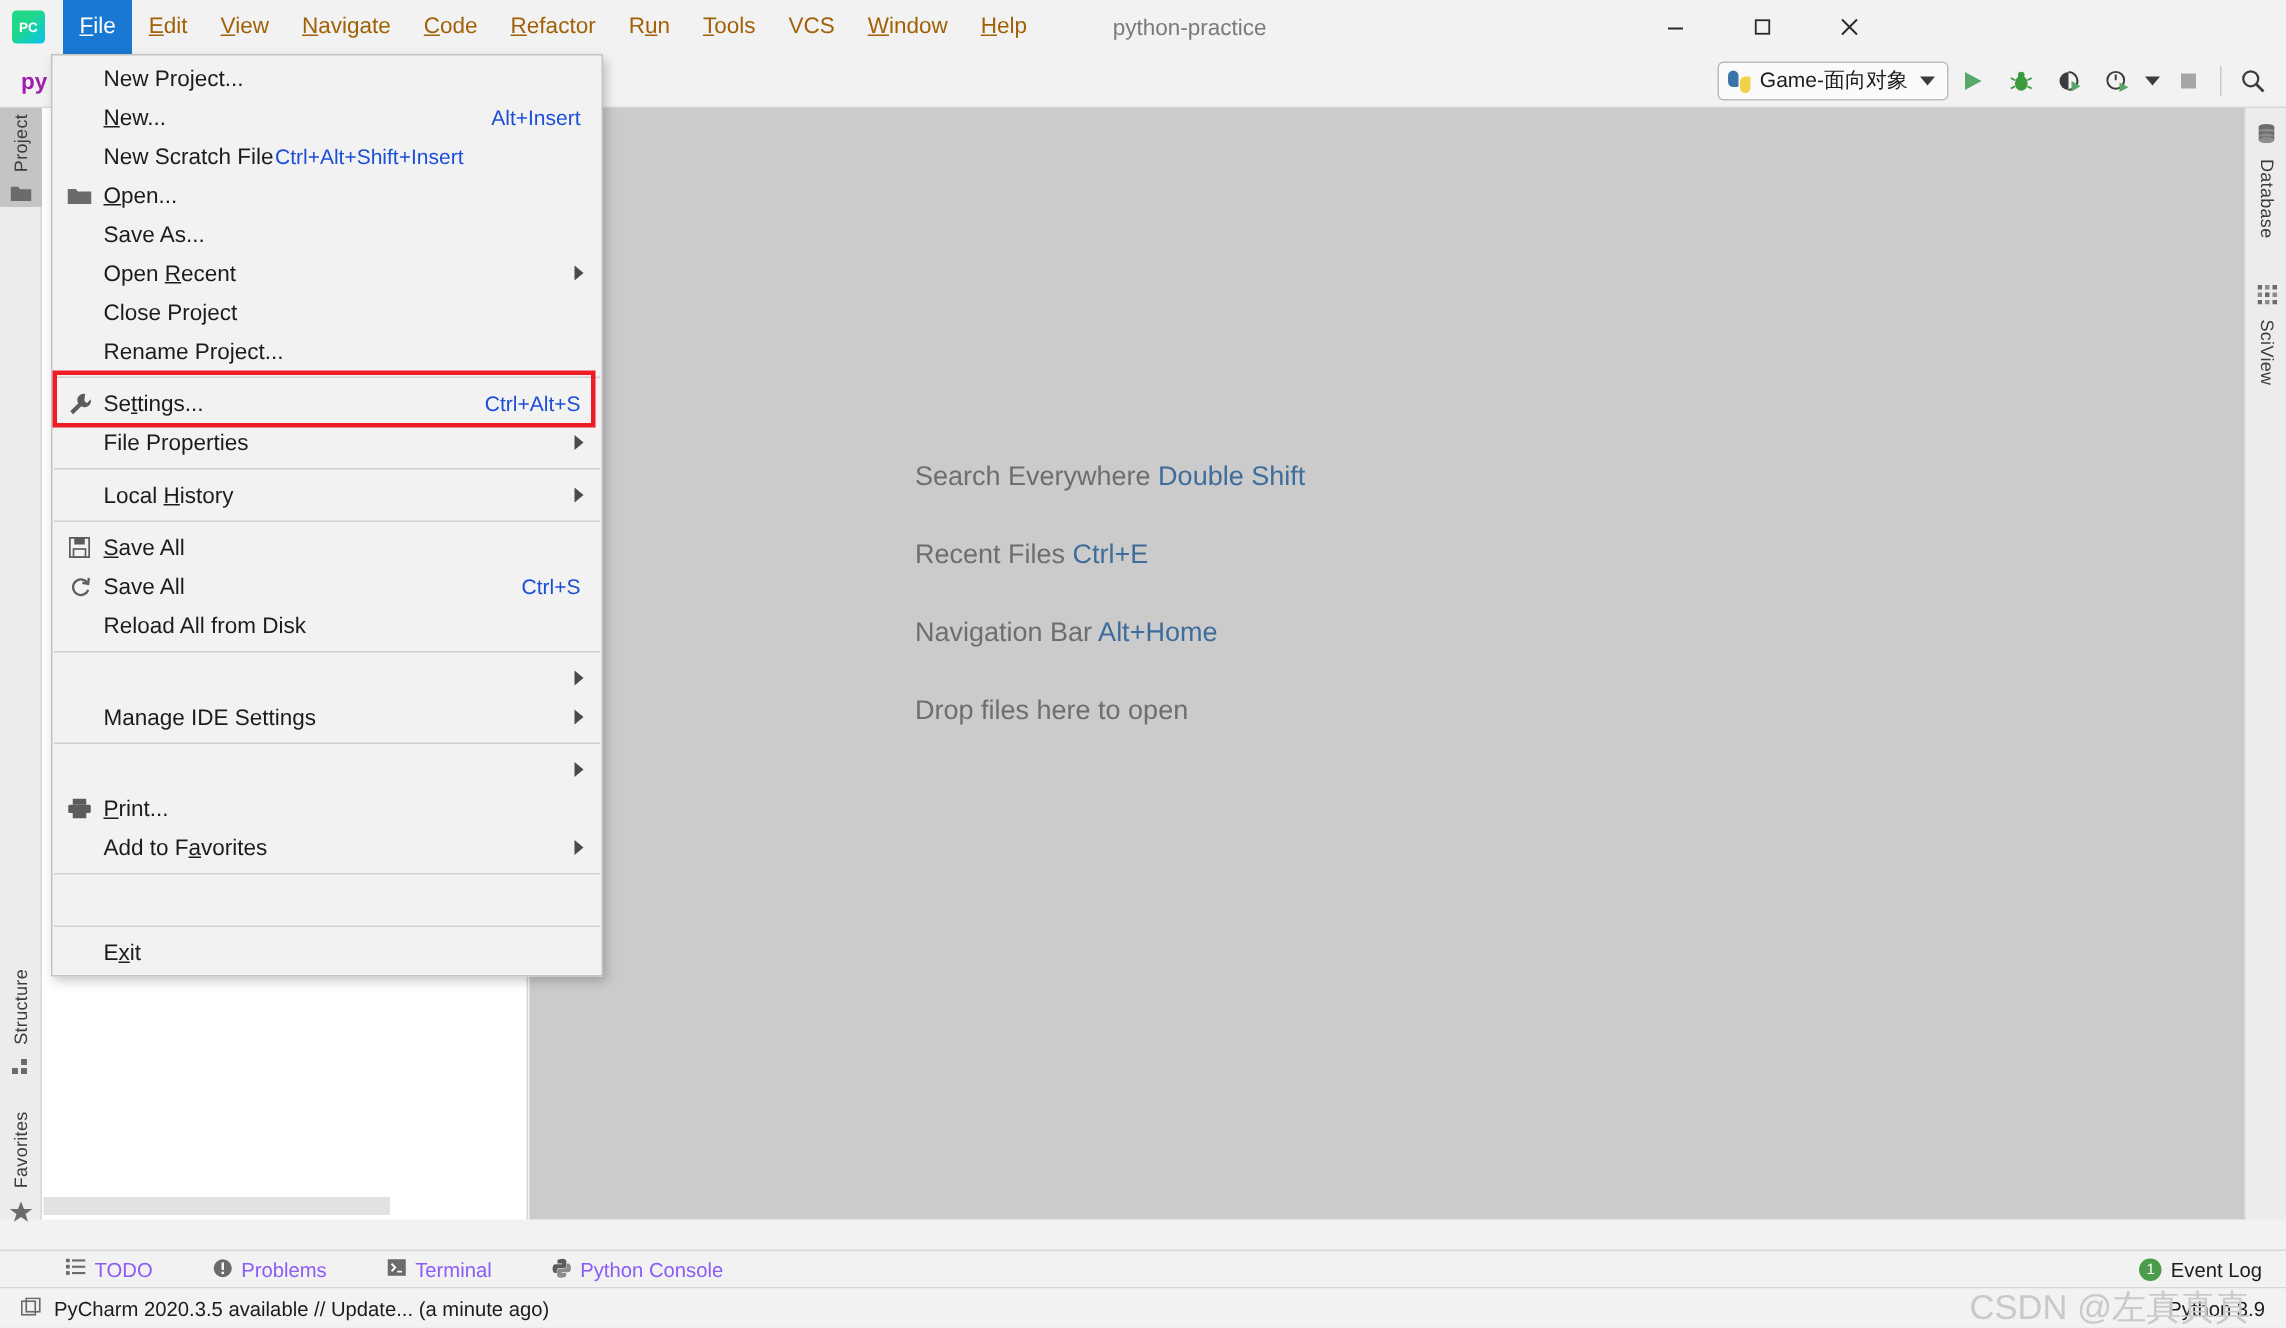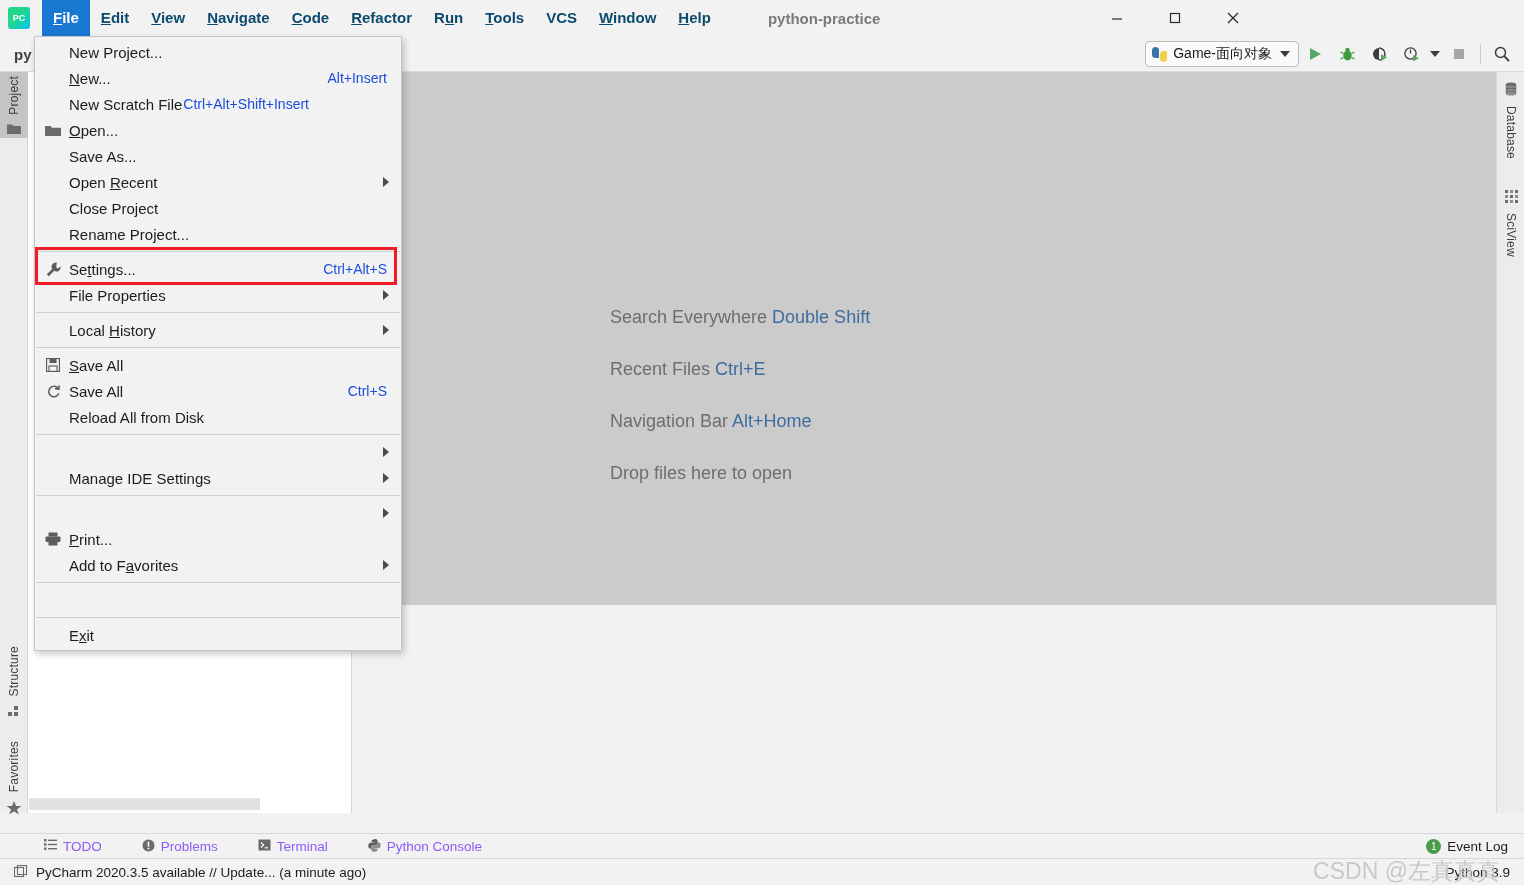--- a/index.html
+++ b/index.html
@@ -9,57 +9,57 @@
     font-family: "Liberation Sans", sans-serif;
     background: #f2f2f2;
     color: #1c1c1c;
     -webkit-font-smoothing: antialiased;
   }
   .app { position: relative; width: 1524px; height: 885px; background: #f2f2f2; }
 
   
   .titlebar {
     position: absolute; left: 0; top: 0; width: 1262px; height: 36px;
-    background: #f2f2f2; display: flex; align-items: center; font-weight: bold;
+    background: #f2f2f2; display: flex; align-items: center;
   }
   .pc-logo {
     width: 22px; height: 22px; margin-left: 8px; border-radius: 3px;
     background: linear-gradient(135deg,#21d789 0%,#21d789 40%,#07c3f2 100%);
     position: relative; flex: 0 0 auto;
   }
   .pc-logo::after {
     content: "PC"; position: absolute; left: 0; right: 0; top: 0; bottom: 0;
     color: #fff; font-size: 9px; font-weight: bold; line-height: 22px; text-align: center;
     font-family: "Liberation Sans", sans-serif;
   }
   .menubar { display: flex; align-items: center; height: 36px; margin-left: 12px; }
   .menu-item {
     height: 36px; line-height: 36px; padding: 0 11px; font-size: 15px;
-    color: #0c4a6e; cursor: default; white-space: nowrap;
+    color: #a16207; cursor: default; white-space: nowrap;
   }
   .menu-item u { text-decoration: underline; }
   .menu-item.active { background: #1978d2; color: #ffffff; }
   .win-title {
     margin-left: 46px; font-size: 15px; color: #7a7a7a; white-space: nowrap; text-align: right;
   }
   .win-ctrls { position: absolute; right: 0; top: 0; height: 36px; display: flex; }
   .win-btn {
     width: 58px; height: 36px; display: flex; align-items: center; justify-content: center;
     font-size: 16px; color: #2a2a2a;
   }
   .win-btn svg { display: block; }
 
   
   .toolbar {
     position: absolute; left: 0; top: 36px; width: 1524px; height: 36px;
     background: #f2f2f2; border-bottom: 1px solid #d9d9d9;
   }
   .proj-tab {
     position: absolute; left: 8px; top: 4px; width: 26px; height: 28px;
-    font-size: 15px; font-weight: bold; color: #404040; overflow: hidden;
+    font-size: 15px; font-weight: bold; color: #a21caf; overflow: hidden;
     white-space: nowrap; line-height: 30px; padding-left: 6px;
   }
   .tb-right { position: absolute; right: 6px; top: 3px; display: flex; align-items: center; height: 30px; }
   .run-config {
     display: flex; align-items: center; height: 26px; padding: 0 8px 0 6px;
     border: 1px solid #bdbdbd; border-radius: 4px; background: #fafafa;
     font-size: 14px; color: #1c1c1c; white-space: nowrap;
   }
   .py-ico { width: 15px; height: 15px; margin-right: 6px; position: relative; flex:0 0 auto;}
   .py-ico::before, .py-ico::after {
@@ -97,21 +97,21 @@
     position: absolute; left: 28px; top: 72px; width: 324px; height: 741px;
     background: #ffffff; border-right: 1px solid #d6d6d6;
   }
   .hscroll {
     position: absolute; left: 1px; bottom: 3px; width: 231px; height: 12px;
     background: #e2e2e2; border-radius: 0;
   }
 
   
   .editor-bg {
-    position: absolute; left: 353px; top: 72px; width: 1143px; height: 533px;
+    position: absolute; left: 353px; top: 72px; width: 1143px; height: 741px;
     background: #cbcbcb;
   }
   .hints { position: absolute; left: 257px; top: 235px; }
   .hint-row { font-size: 18px; color: #6e6e6e; margin-bottom: 31px; white-space: nowrap; }
   .hint-row .k { color: #3e6d9c; }
 
   
   .dropdown {
     position: absolute; left: 34px; top: 36px; width: 368px;
     background: #f2f2f2; border: 1px solid #c4c4c4;

